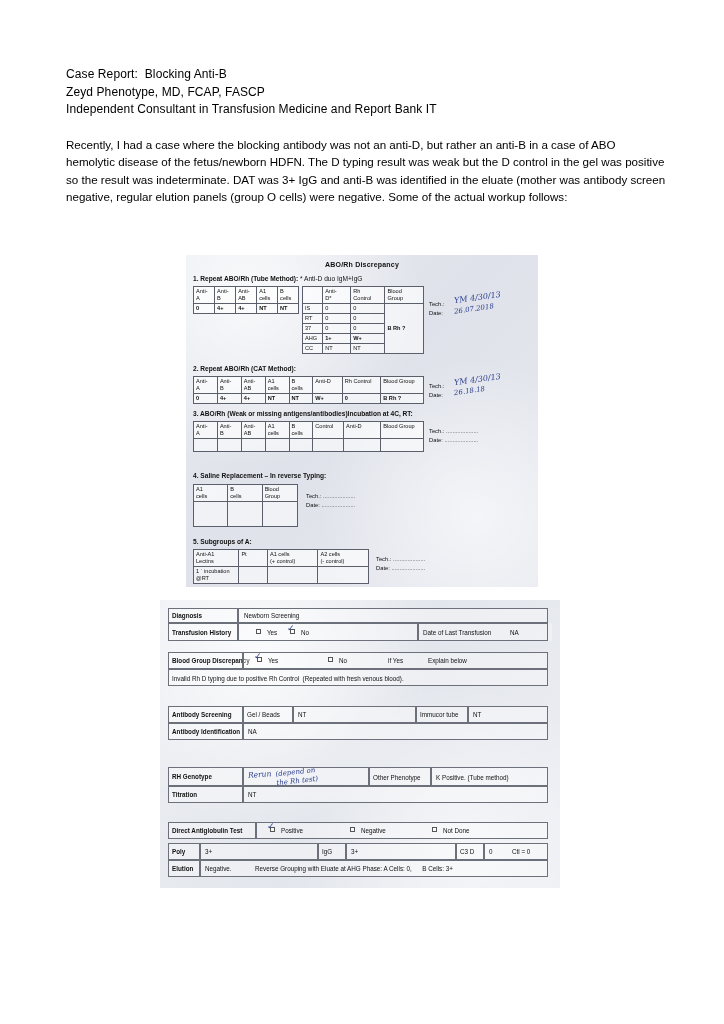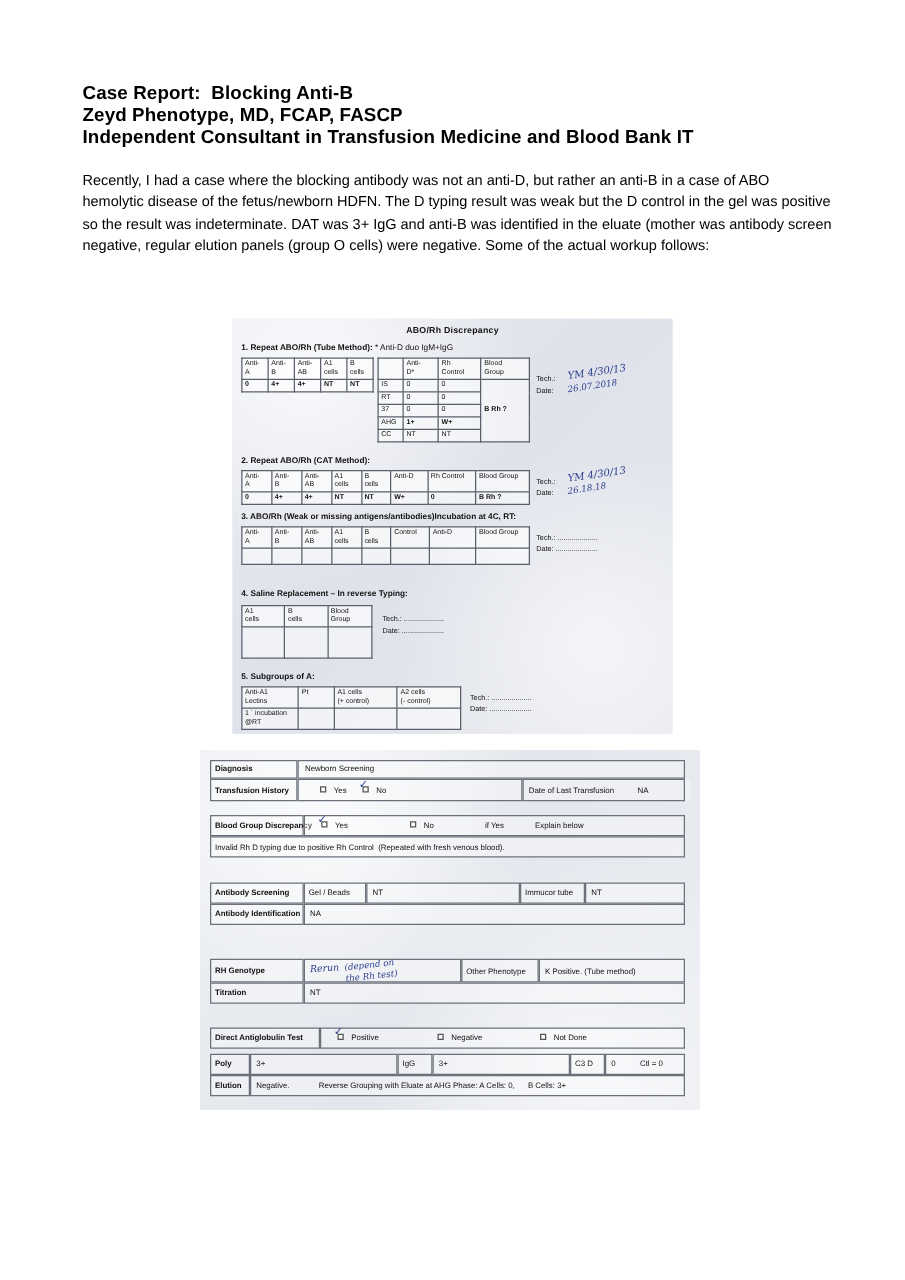--- a/index.html
+++ b/index.html
@@ -21,22 +21,22 @@
     height: 1024px;
     background: #fff;
   }
   .content {
     position: absolute;
     left: 66px;
     top: 66px;
     width: 600px;
   }
   .title-block {
-    font-size: 15px;
-    font-weight: bold;
+    font-size: 12px;
+    font-weight: normal;
     line-height: 17.5px;
     letter-spacing: 0.1px;
   }
   .title-block div { white-space: pre; }
   .body-para {
     margin-top: 17px;
     font-size: 11.6px;
     line-height: 17.5px;
     text-align: left;
   }
@@ -153,21 +153,21 @@
 </style>
 </head>
 <body>
 
 <div class="page">
 
   <div class="content">
     <div class="title-block">
       <div>Case Report:  Blocking Anti-B</div>
       <div>Zeyd Phenotype, MD, FCAP, FASCP</div>
-      <div>Independent Consultant in Transfusion Medicine and Blood Bank IT</div>
+      <div>Independent Consultant in Transfusion Medicine and Report Bank IT</div>
     </div>
     <div class="body-para">Recently, I had a case where the blocking antibody was not an anti-D, but rather an anti-B in a case of ABO hemolytic disease of the fetus/newborn HDFN.  The D typing result was weak but the D control in the gel was positive so the result was indeterminate.  DAT was 3+ IgG and anti-B was identified in the eluate (mother was antibody screen negative, regular elution panels (group O cells) were negative.  Some of the actual workup follows:</div>
   </div>
 
   <div class="form-wrap">
     <div class="hdr">ABO/Rh Discrepancy</div>
 
     <div class="sec" style="top:20px;">
       <span>1.  Repeat ABO/Rh (Tube Method):</span>
       <span class="norm">* Anti-D duo IgM+IgG</span>

